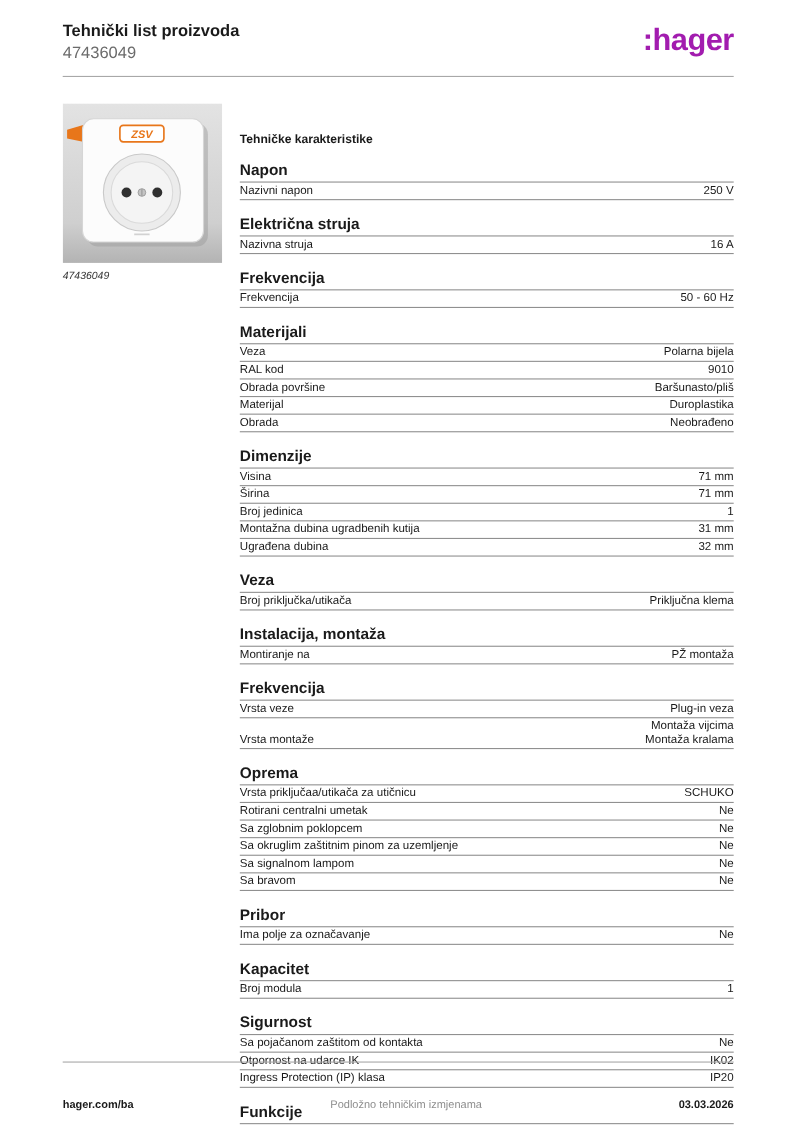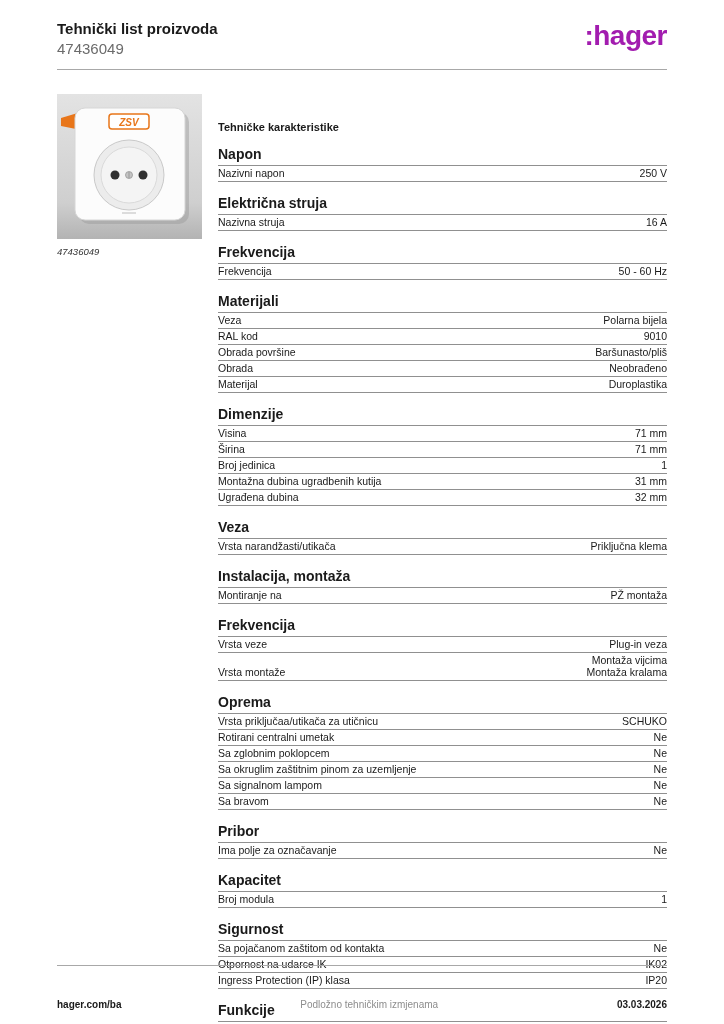--- a/index.html
+++ b/index.html
@@ -126,27 +126,27 @@
             </div>
             <div class="spec-row">
               <span class="spec-label">RAL kod</span>
               <span class="spec-value">9010</span>
             </div>
             <div class="spec-row">
               <span class="spec-label">Obrada površine</span>
               <span class="spec-value">Baršunasto/pliš</span>
             </div>
             <div class="spec-row">
+              <span class="spec-label">Materijal</span>
+              <span class="spec-value">Duroplastika</span>
+            </div>
+            <div class="spec-row">
               <span class="spec-label">Obrada</span>
               <span class="spec-value">Neobrađeno</span>
             </div>
-            <div class="spec-row">
-              <span class="spec-label">Materijal</span>
-              <span class="spec-value">Duroplastika</span>
-            </div>
           </section>
           <section class="spec-section">
             <div class="section-title">Dimenzije</div>
             <div class="spec-row">
               <span class="spec-label">Visina</span>
               <span class="spec-value">71 mm</span>
             </div>
             <div class="spec-row">
               <span class="spec-label">Širina</span>
               <span class="spec-value">71 mm</span>
@@ -160,21 +160,21 @@
               <span class="spec-value">31 mm</span>
             </div>
             <div class="spec-row">
               <span class="spec-label">Ugrađena dubina</span>
               <span class="spec-value">32 mm</span>
             </div>
           </section>
           <section class="spec-section">
             <div class="section-title">Veza</div>
             <div class="spec-row">
-              <span class="spec-label">Vrsta narandžasti/utikača</span>
+              <span class="spec-label">Broj priključka/utikača</span>
               <span class="spec-value">Priključna klema</span>
             </div>
           </section>
           <section class="spec-section">
             <div class="section-title">Instalacija, montaža</div>
             <div class="spec-row">
               <span class="spec-label">Montiranje na</span>
               <span class="spec-value">PŽ montaža</span>
             </div>
           </section>

